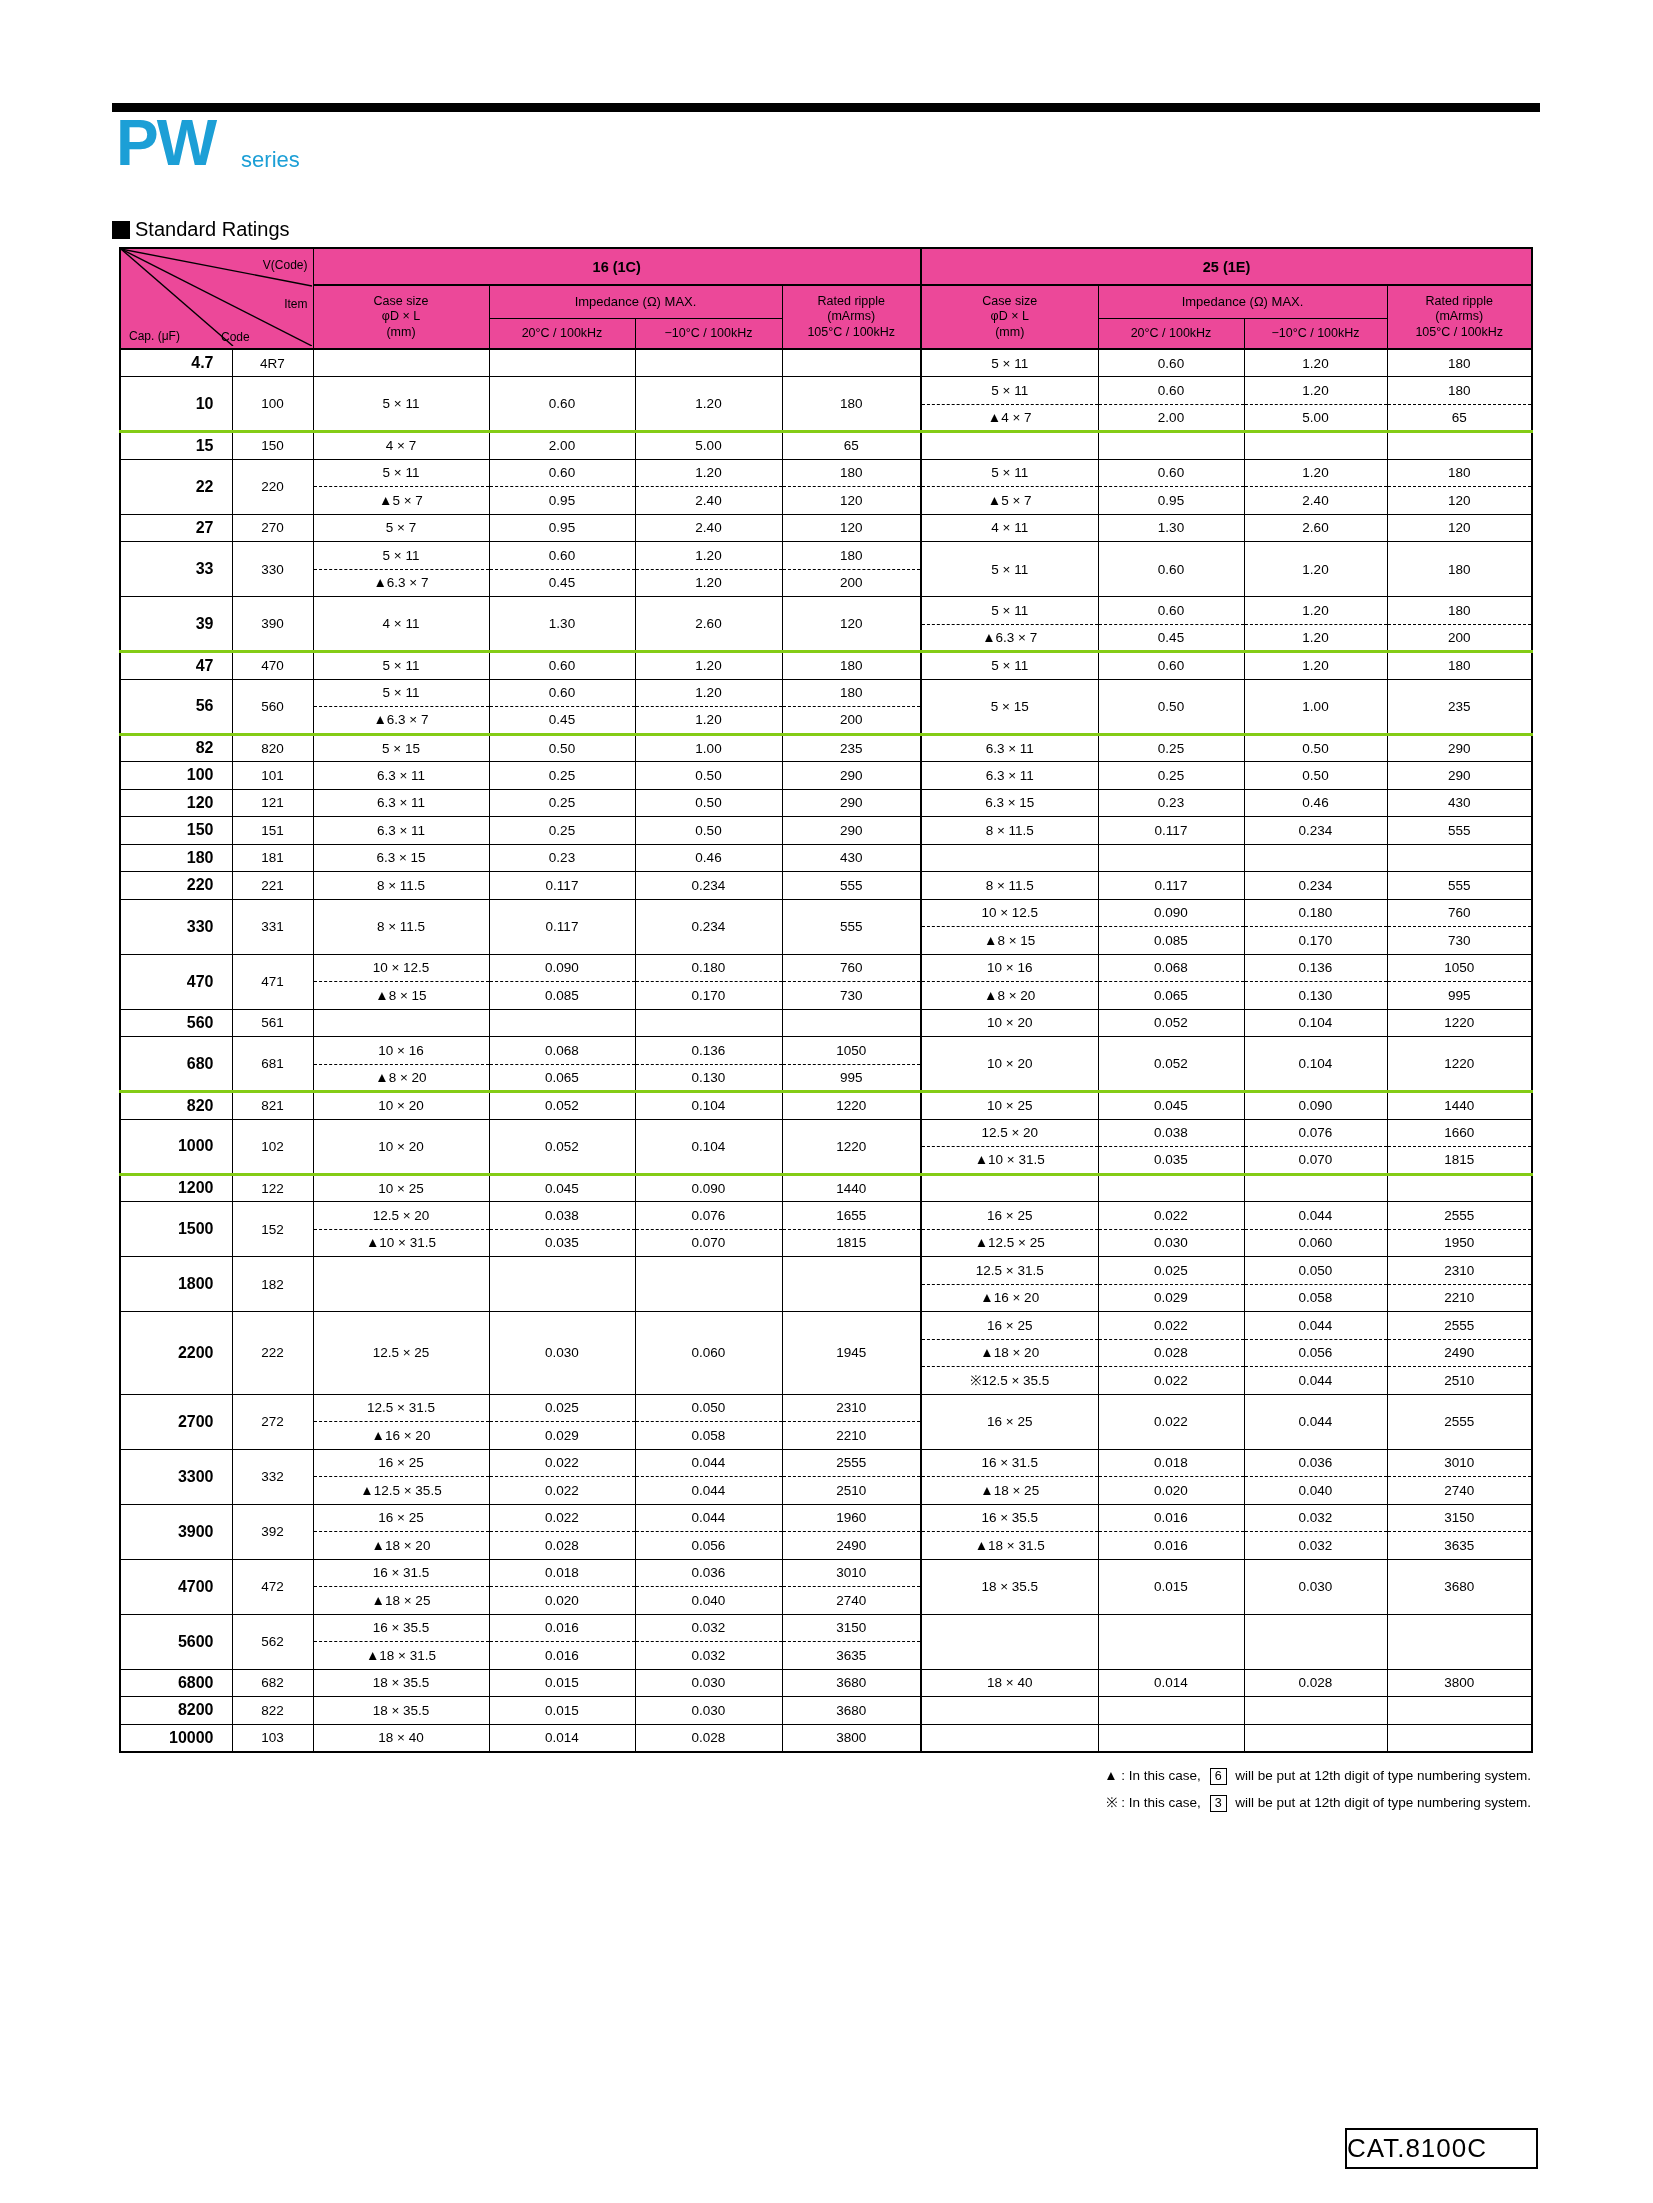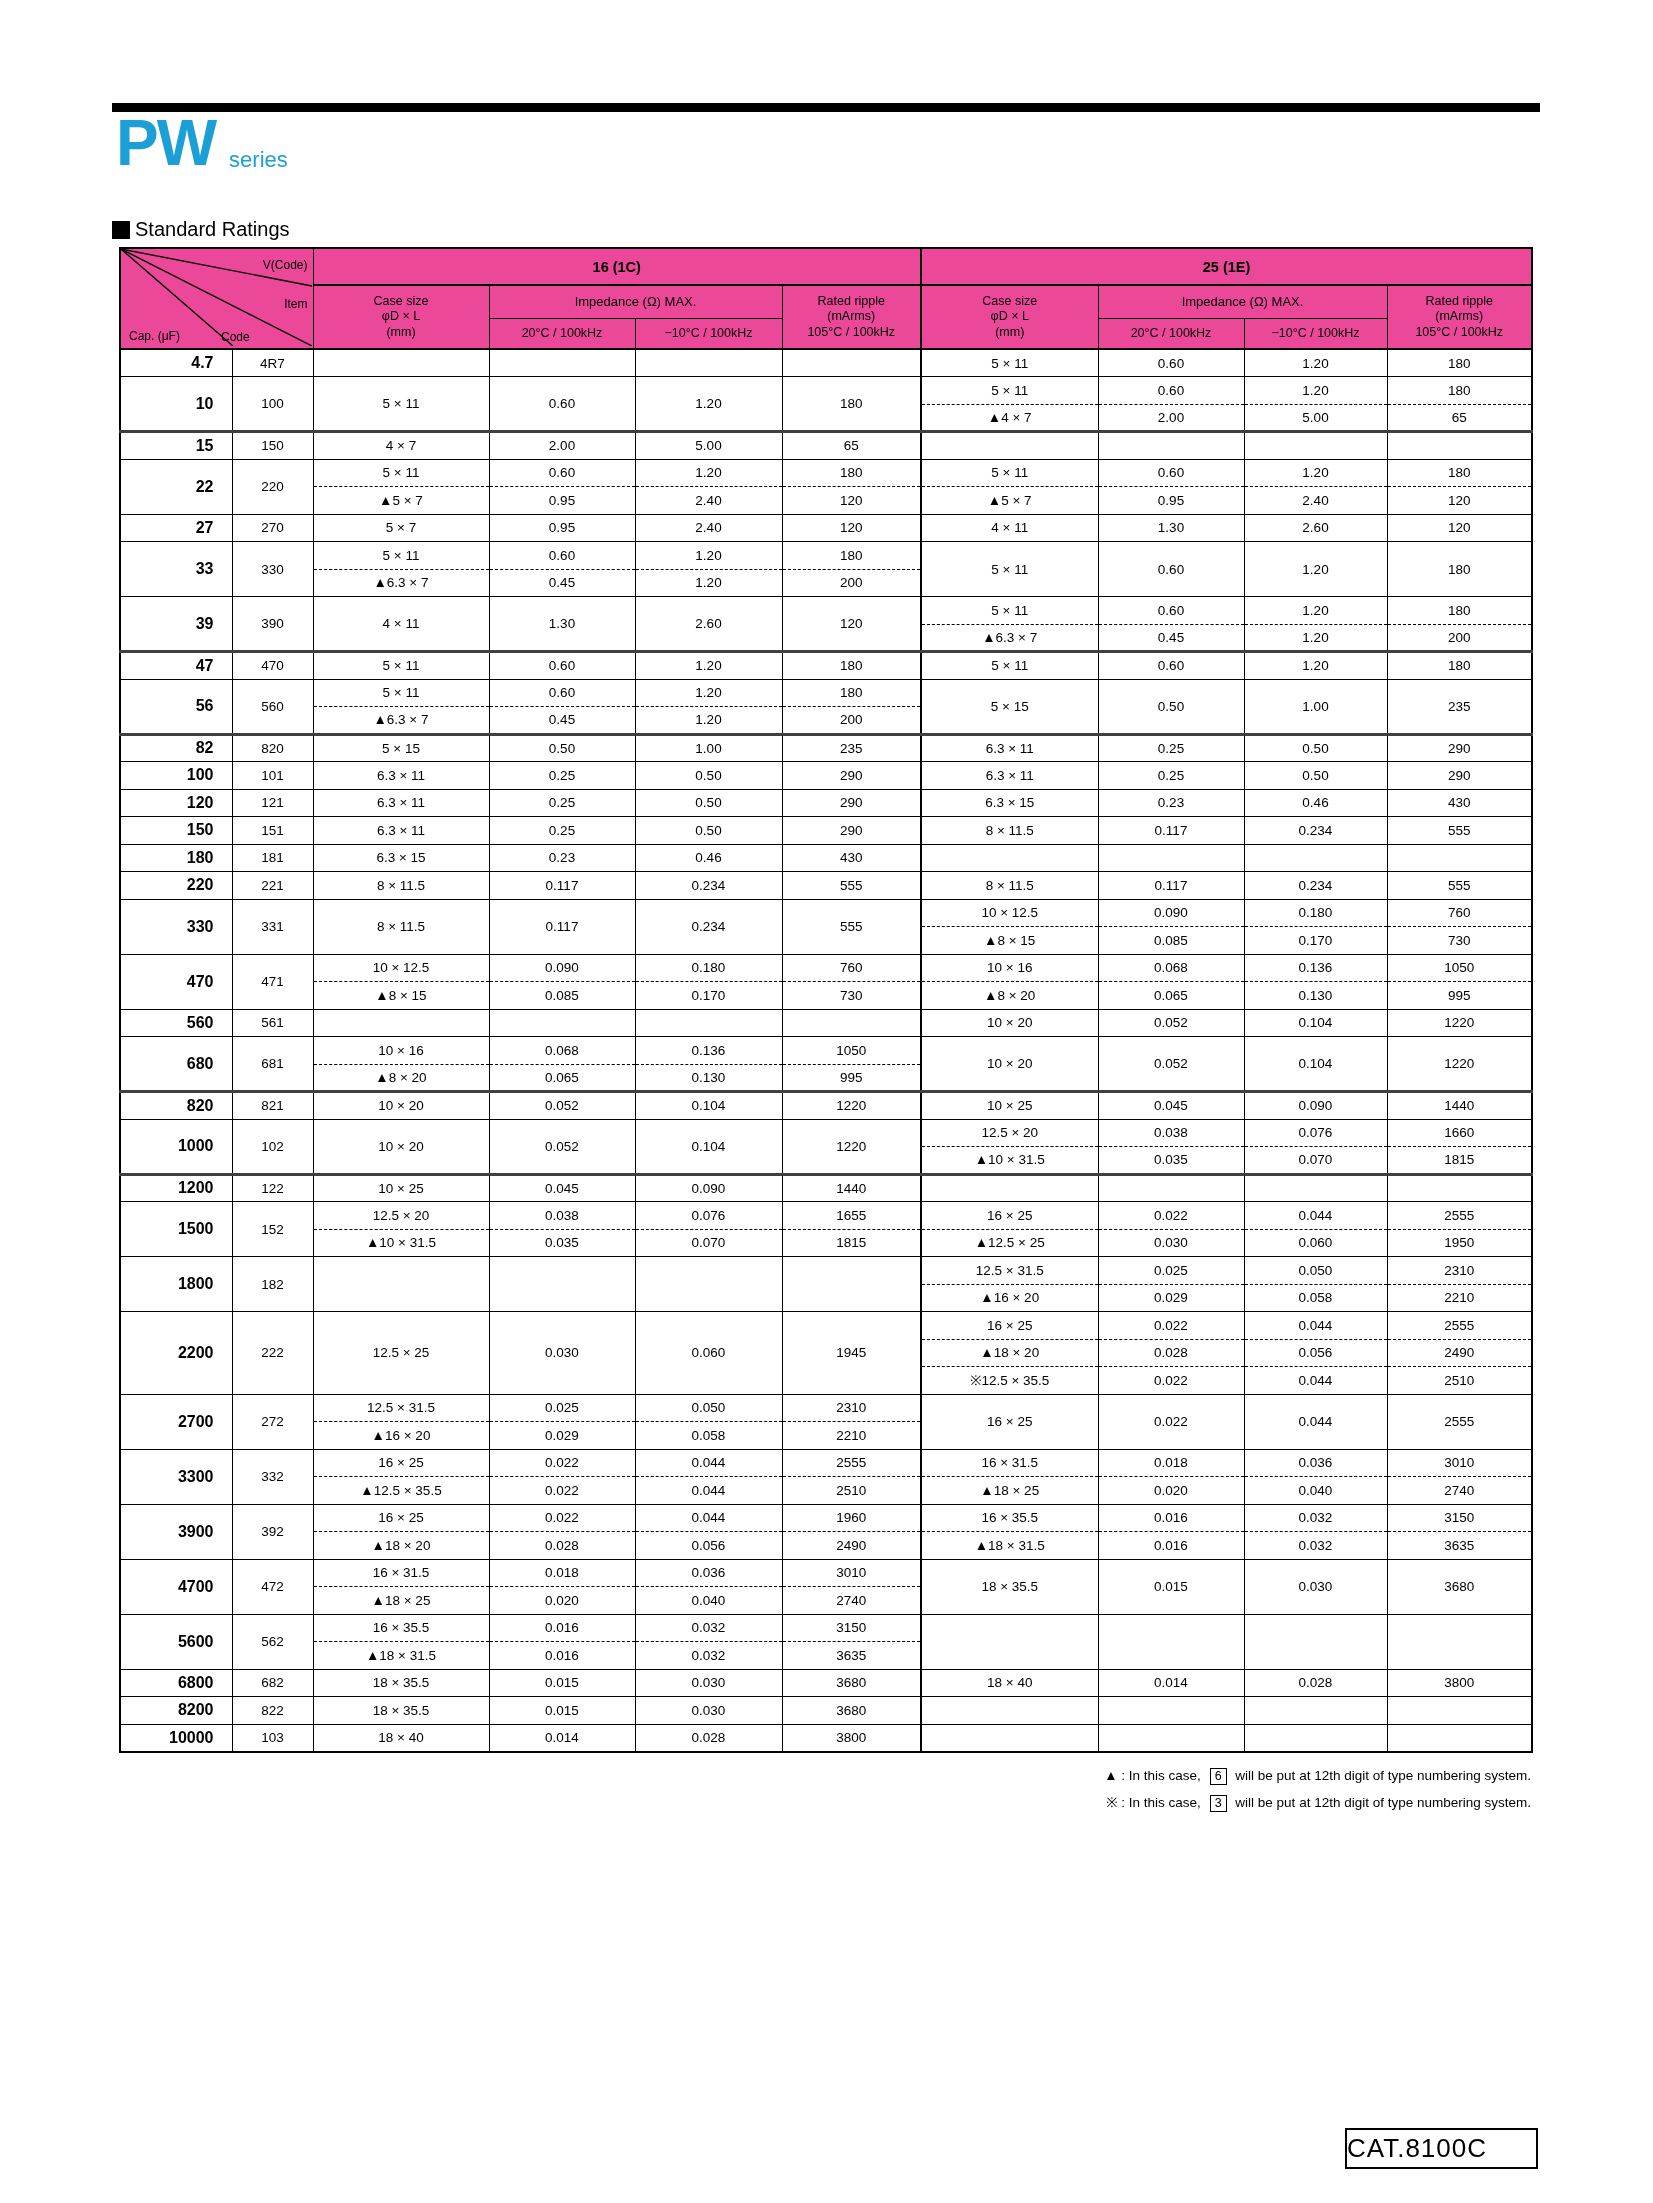--- a/index.html
+++ b/index.html
@@ -1,33 +1,33 @@
 <!DOCTYPE html>
 <html><head>
 <meta charset="utf-8">
 <style>
   html,body{margin:0;padding:0;background:#fff;}
   body{width:1653px;height:2203px;position:relative;font-family:"Liberation Sans",sans-serif;color:#000;}
   .abs{position:absolute;}
   #topbar{left:112px;top:103px;width:1428px;height:9px;background:#000;}
   #logo{left:116px;top:114px;display:flex;align-items:flex-end;}
   #logo .pw{font-size:64px;line-height:58px;font-weight:bold;letter-spacing:-2px;color:#1c9fd6;}
-  #logo .series{font-size:22px;line-height:24px;color:#1c9fd6;margin-left:14px;}
+  #logo .series{font-size:22px;line-height:24px;color:#1c9fd6;margin-left:26px;}
   #sectitle{left:112px;top:218px;display:flex;align-items:center;gap:5px;}
   #sectitle .sq{width:18px;height:18px;background:#000;}
   #sectitle .tt{font-size:20px;}
   #tablewrap{left:119px;top:247px;}
   table{border-collapse:collapse;table-layout:fixed;border:2.5px solid #000;}
   td{border-left:1px solid #000;border-bottom:1px solid #000;border-top:none;border-right:none;
      text-align:center;vertical-align:middle;font-size:13.5px;padding:0;overflow:hidden;white-space:nowrap;}
   tbody tr{height:27.5px;}
   td.cap{font-weight:bold;text-align:right;padding-right:18px;font-size:16px;}
   td.sec{border-left:2.5px solid #000;}
   td.dash{border-bottom:1.5px dashed #000;}
-  td.tb{border-bottom:3px solid #404040;}
+  td.tb{border-bottom:3px solid #84cc16;}
   .hd{background:#ec4899;}
   td.sect{font-weight:bold;font-size:14.5px;border-bottom:2px solid #000;}
   td.hb{border-bottom:2.5px solid #000;}
   td.himp{border-bottom:1px solid #000;font-size:13px;}
   td.hsmall{font-size:12.5px;}
   tr.h1{height:37px;} tr.h2{height:31px;} tr.h3{height:31px;}
   .hline{line-height:1.25;font-size:12.5px;}
   #corner-box{position:relative;width:100%;height:99px;}
   #corner-box .lbl{position:absolute;font-size:12px;}
   #footnotes{left:119px;top:1762px;width:1412px;text-align:right;font-size:13.5px;line-height:2.0;}

